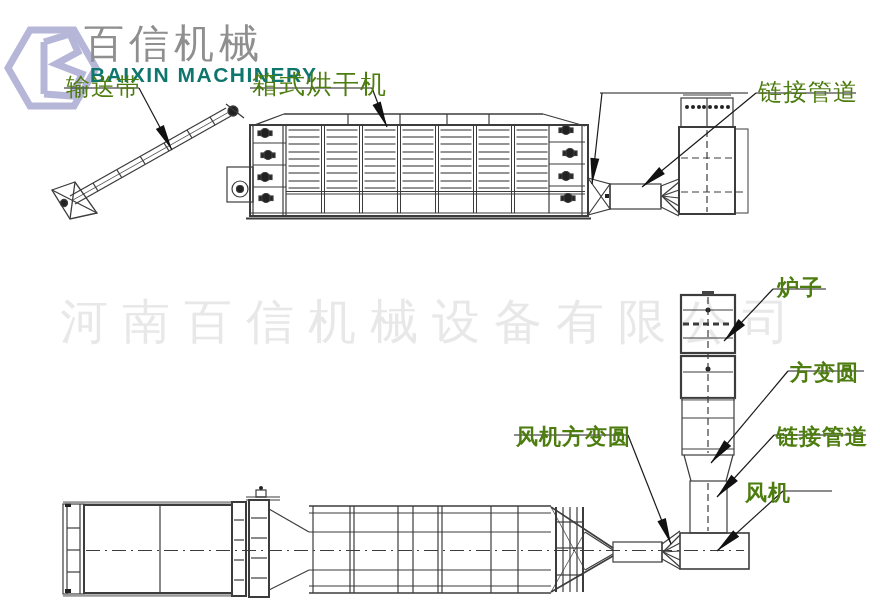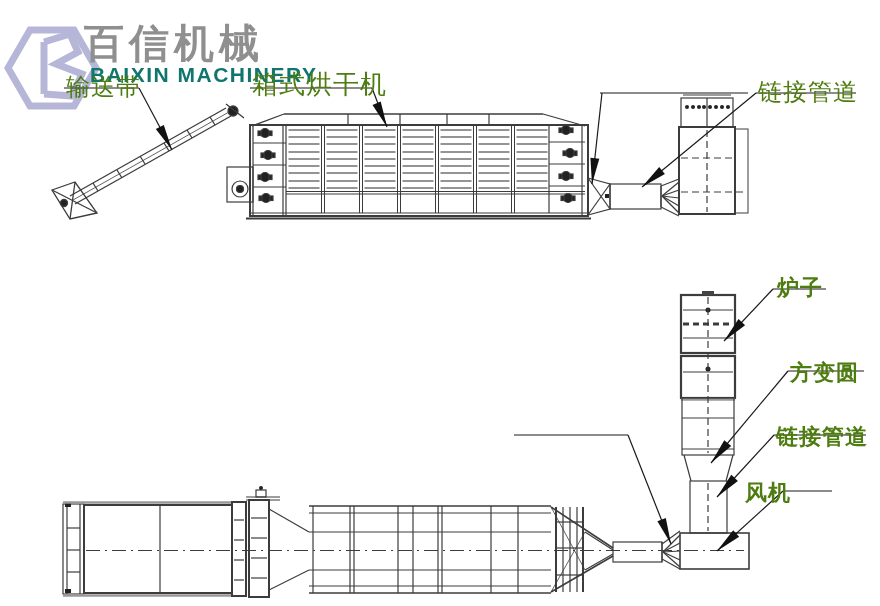--- a/index.html
+++ b/index.html
@@ -4,37 +4,38 @@
 <style>
   html,body{margin:0;padding:0;background:#fff;}
   #stage{position:relative;width:880px;height:606px;background:#fff;overflow:hidden;
          font-family:"Liberation Sans","DejaVu Sans",sans-serif;}
   
   .watermark{position:absolute;left:60px;top:290px;font-size:48px;letter-spacing:14px;
              color:#e8e8e8;font-family:"Liberation Serif","DejaVu Serif",serif;
              white-space:nowrap;z-index:1;user-select:none;}
   
   .logo-hex{position:absolute;left:4px;top:10px;z-index:2;}
-  .brand-cn{position:absolute;left:84px;top:16px;font-size:40px;font-weight:bold;
+  .brand-cn{position:absolute;left:84px;top:16px;font-size:40px;font-weight:normal;
             color:#8f8f8f;letter-spacing:5px;z-index:2;white-space:nowrap;}
   .brand-en{position:absolute;left:90px;top:63px;font-size:21px;font-weight:bold;
             color:#0f766e;letter-spacing:1.5px;z-index:2;white-space:nowrap;}
   
   svg.draw{position:absolute;left:0;top:0;z-index:3;}
   
   .lbl{position:absolute;color:#4d7c0f;font-size:24px;letter-spacing:1px;z-index:4;
        white-space:nowrap;line-height:1.05;margin-top:16px;}
   .lbl.lg{font-size:26px;}
   .lbl.sm{font-size:22px;font-weight:bold;}
 </style>
 </head>
 <body>
 
 <div id="stage">
 
+  <div class="watermark">河南百信机械设备有限公司</div>
 
   <svg class="logo-hex" width="100" height="110" viewBox="0 0 100 110">
     <g fill="none" stroke="#b6b6d8" stroke-width="7" stroke-linejoin="miter">
       <polygon points="92,58 70,20 26,20 4,58 26,96 70,96"></polygon>
       <path d="M40 32 L40 84"></path>
       <path d="M40 32 L66 24 L74 42 L52 54 L78 64 L68 86 L40 84"></path>
     </g>
   </svg>
   <div class="brand-cn">百信机械</div>
   <div class="brand-en">BAIXIN MACHINERY</div>
@@ -328,14 +329,15 @@
     </g>
   </svg>
 
   <div class="lbl" style="left:66px;top:58px">输送带</div>
   <div class="lbl lg" style="left:252px;top:55px">箱式烘干机</div>
   <div class="lbl" style="left:758px;top:63px">链接管道</div>
   <div class="lbl sm" style="left:777px;top:260px">炉子</div>
   <div class="lbl sm" style="left:790px;top:345px">方变圆</div>
   <div class="lbl sm" style="left:776px;top:409px">链接管道</div>
   <div class="lbl sm" style="left:745px;top:465px">风机</div>
+  <div class="lbl sm" style="left:516px;top:409px">风机方变圆</div>
 
 </div>
 
 </body></html>

